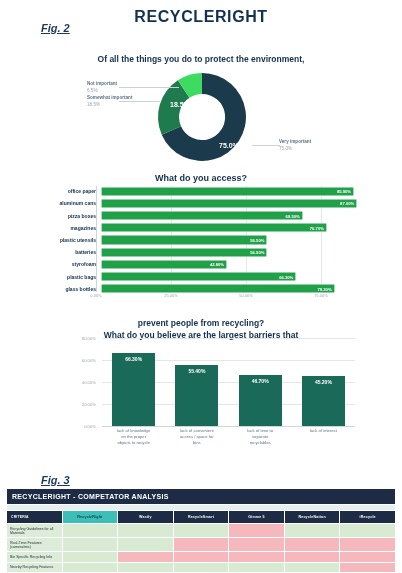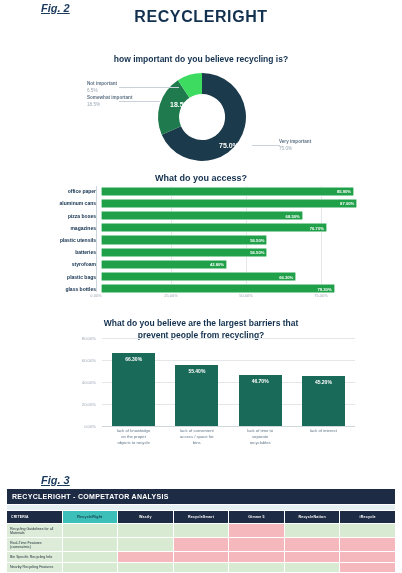--- a/index.html
+++ b/index.html
@@ -5,21 +5,21 @@
   html,body{margin:0;padding:0;}
   body{
     width:402px;height:573px;background:#ffffff;
     font-family:"Liberation Sans",sans-serif;
     color:#1d3557;overflow:hidden;position:relative;
   }
   .fig-label{
     font-size:11px;font-weight:bold;font-style:italic;
     color:#1b3a5c;text-decoration:underline;
   }
-  #fig2-label{position:absolute;left:41px;top:2px;}
+  #fig2-label{position:absolute;left:41px;top:22px;}
   #fig3-label{position:absolute;left:41px;top:474px;}
 
   
   .brand{position:absolute;left:0;right:0;top:8px;text-align:center;}
   .brand-name{font-size:16px;font-weight:bold;letter-spacing:.6px;color:#13314f;}
   .brand-sub{font-size:13px;font-style:italic;color:#3d5a70;margin-top:1px;letter-spacing:.2px;}
 
   .q-title{
     position:absolute;left:0;right:0;text-align:center;
     font-size:8.5px;font-weight:bold;color:#13314f;line-height:1.45;
@@ -111,21 +111,21 @@
 </head>
 <body>
 
 <div id="fig2-label" class="fig-label">Fig. 2</div>
 
 <div class="brand">
   <div class="brand-name">RECYCLERIGHT</div>
 </div>
 
 <div id="q1-title" class="q-title">
-  <div>how important do you believe recycling is?</div>
+  <div>Of all the things you do to protect the environment,</div>
 </div>
 
 <div id="donut-wrap">
   <div id="donut">
     <svg width="118" height="90" viewBox="0 0 118 90">
       <g transform="translate(59,45)">
         <path d="M 0 -44 A 44 44 0 1 1 -40.3 17.7 L -21.0 9.2 A 23 23 0 1 0 0 -23 Z" fill="#1b3a4b"></path>
         <path d="M -40.3 17.7 A 44 44 0 0 1 -24.1 -36.8 L -12.6 -19.2 A 23 23 0 0 0 -21.0 9.2 Z" fill="#1f7a4d"></path>
         <path d="M -24.1 -36.8 A 44 44 0 0 1 0 -44 L 0 -23 A 23 23 0 0 0 -12.6 -19.2 Z" fill="#3ddc61"></path>
       </g>
@@ -236,22 +236,22 @@
   </div>
 <div id="hb-axis">
     <span style="left: 0%;">0.00%</span>
     <span style="left: 26.8817%;">25.00%</span>
     <span style="left: 53.7634%;">50.00%</span>
     <span style="left: 80.6452%;">75.00%</span>
   </div>
 
 <div id="q3-title" class="q-title">
 
+  <div>prevent people from recycling?</div>
   <div>What do you believe are the largest barriers that</div>
-  <div>prevent people from recycling?</div>
 </div>
 
 <div id="vbar">
   <div id="vb-plot">
       <div class="vb-gl" style="top: 88px;"></div>
       <div class="vb-ylab" style="top: 88px; left: -40px;">0.00%</div>
       <div class="vb-gl" style="top: 66px;"></div>
       <div class="vb-ylab" style="top: 66px; left: -40px;">20.00%</div>
       <div class="vb-gl" style="top: 44px;"></div>
       <div class="vb-ylab" style="top: 44px; left: -40px;">40.00%</div>

